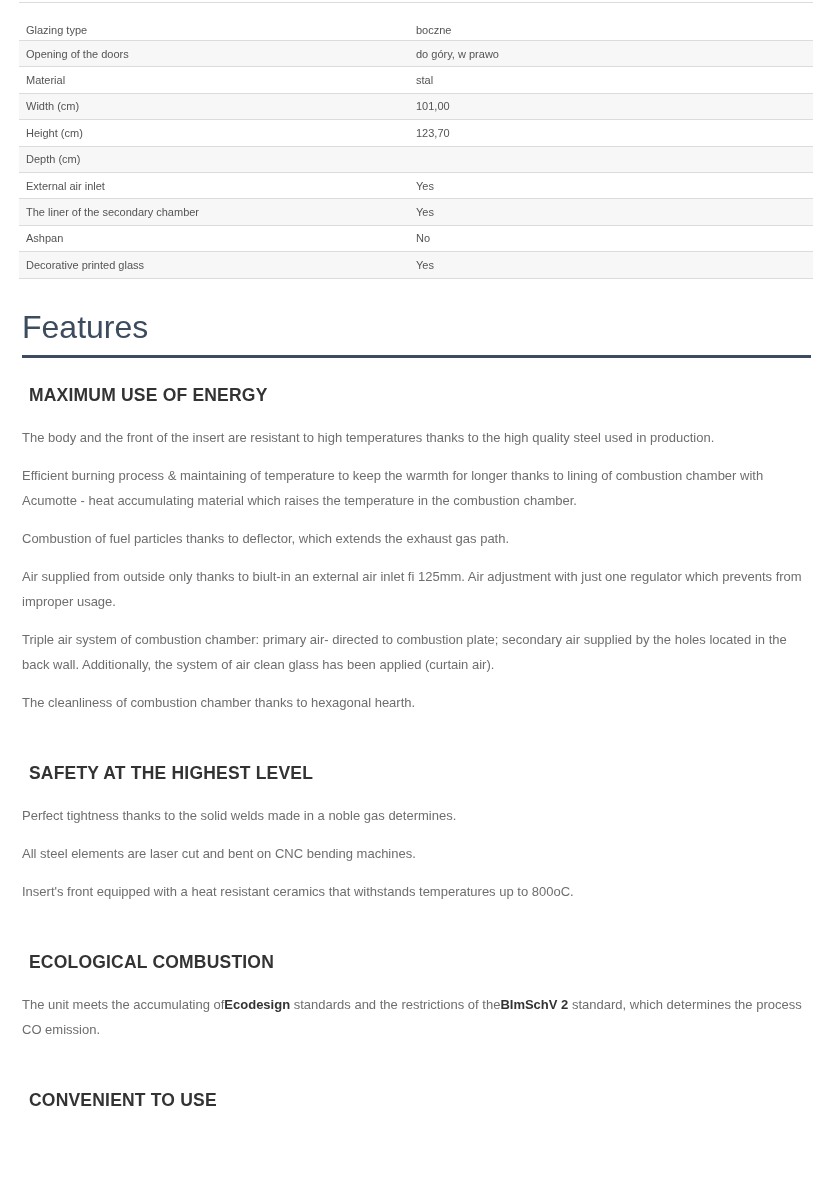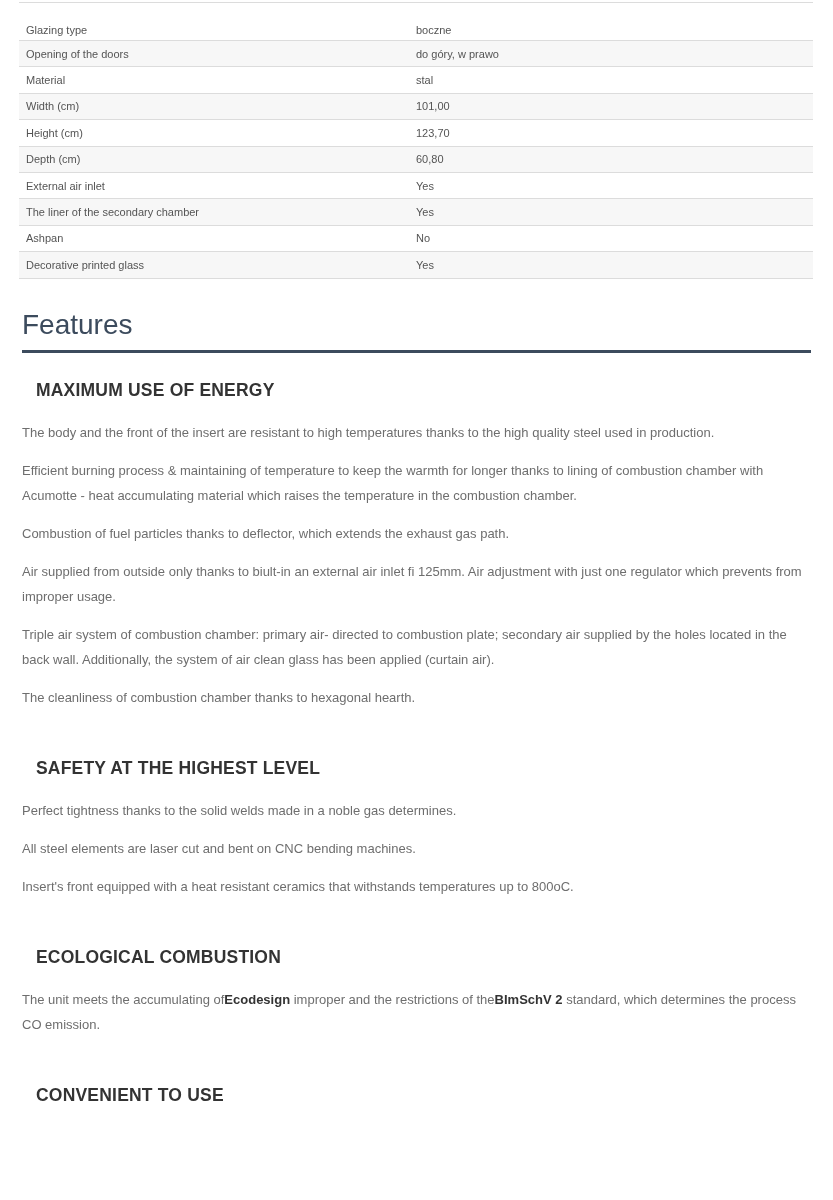--- a/index.html
+++ b/index.html
@@ -38,36 +38,36 @@
   .spec-value {
     flex: 1 1 50%;
     text-align: left;
     white-space: nowrap;
   }
 
   
   .features { margin: 0 22px; }
   .features h1 {
     margin-top: 28px;
-    font-size: 28px;
+    font-size: 32px;
     font-weight: 400;
     line-height: 1.25;
     color: #3c4b5d;
   }
   .features .rule {
     height: 3px;
     background: #3c4b5d;
     margin-top: 8px;
   }
   .features section h3 {
     font-size: 17.5px;
     font-weight: 700;
     color: #333333;
     letter-spacing: 0.2px;
-    margin: 48px 0 20px 14px;
+    margin: 48px 0 20px 7px;
     line-height: 20px;
   }
   .features #sections > section:first-child h3 { margin-top: 27px; }
   .features p {
     font-size: 13px;
     line-height: 25px;
     color: #6e6e6e;
     margin: 0 0 13px 0;
   }
   .features p b { color: #333333; font-weight: 700; }
@@ -93,21 +93,20 @@
       <div class="spec-row">
         <div class="spec-label">Width (cm)</div>
         <div class="spec-value">101,00</div>
       </div>
       <div class="spec-row">
         <div class="spec-label">Height (cm)</div>
         <div class="spec-value">123,70</div>
       </div>
       <div class="spec-row">
         <div class="spec-label">Depth (cm)</div>
-        <div class="spec-value">60,80</div>
       </div>
       <div class="spec-row">
         <div class="spec-label">External air inlet</div>
         <div class="spec-value">Yes</div>
       </div>
       <div class="spec-row">
         <div class="spec-label">The liner of the secondary chamber</div>
         <div class="spec-value">Yes</div>
       </div>
       <div class="spec-row">
@@ -134,21 +133,21 @@
           <p><span>The cleanliness of combustion chamber thanks to hexagonal hearth.</span></p>
         </section>
         <section>
           <h3>SAFETY AT THE HIGHEST LEVEL</h3>
           <p><span>Perfect tightness thanks to the solid welds made in a noble gas determines.</span></p>
           <p><span>All steel elements are laser cut and bent on CNC bending machines.</span></p>
           <p><span>Insert's front equipped with a heat resistant ceramics that withstands temperatures up to 800oC.</span></p>
         </section>
         <section>
           <h3>ECOLOGICAL COMBUSTION</h3>
-          <p><span>The unit meets the accumulating of</span><b>Ecodesign</b><span> improper and the restrictions of the</span><b>BImSchV 2</b><span> standard, which determines the process CO emission.</span></p>
+          <p><span>The unit meets the accumulating of</span><b>Ecodesign</b><span> standards and the restrictions of the</span><b>BImSchV 2</b><span> standard, which determines the process CO emission.</span></p>
         </section>
         <section>
           <h3>CONVENIENT TO USE</h3>
         </section>
       </div>
   </div>
 
 </div>
 
 </body></html>

